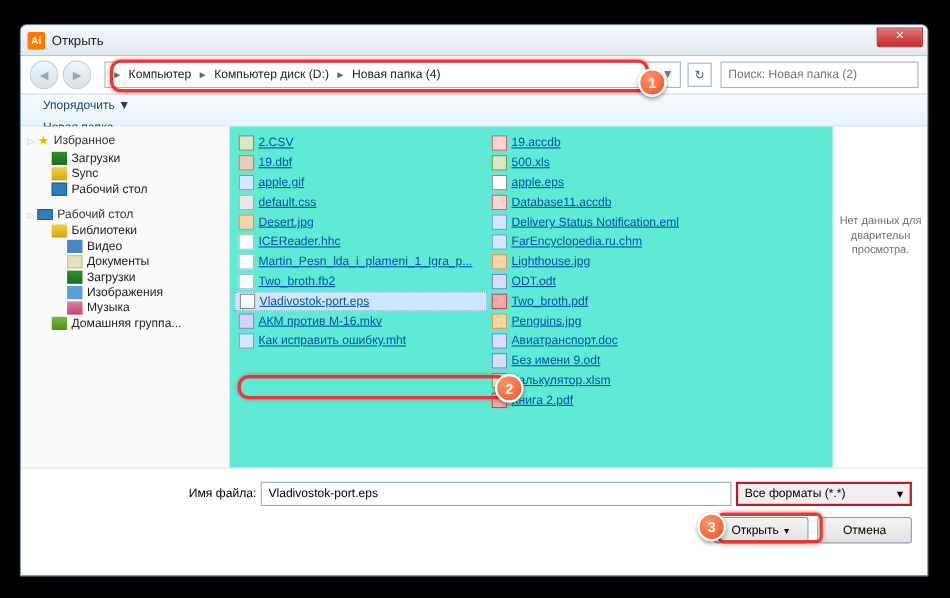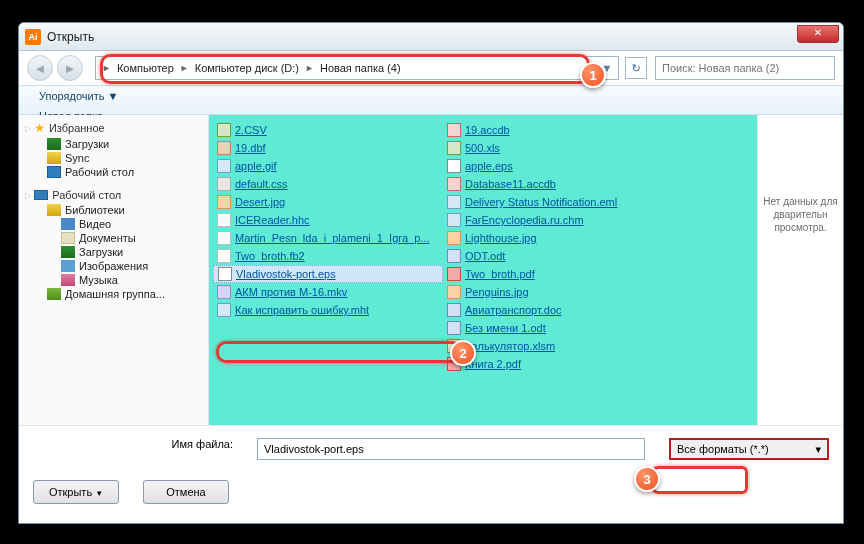--- a/index.html
+++ b/index.html
@@ -43,25 +43,25 @@
 .i-mus { background: linear-gradient(#e07da1,#c3467a); }
 .i-home { background: linear-gradient(#7db83d,#4f8f1c); }
 .files { flex: 1; background: #5eead4; display: flex; padding: 6px 4px; }
 .file-col { width: 230px; }
 .file-item { display: flex; align-items: center; height: 18px; padding: 0 4px; }
 .file-item.selected { background: #cfe6fb; border: 1px dotted #6fa8d8; color: #1a1a1a; }
 .file-item .fico { width: 14px; height: 14px; margin-right: 4px; background: #d8e6c8; border: 1px solid #a9c783; display: inline-block; }
 .file-item a { color: #0054a6; text-decoration: underline; }
 .preview { width: 86px; border-left: 1px solid #e0e7ec; color: #6d6d6d; text-align: center; padding-top: 80px; font-size: 10px; line-height: 1.3; }
 .bottom { padding: 12px 14px; border-top: 1px solid #e0e7ec; }
-.row-filename { display: flex; gap: 24px; margin-bottom: 20px; }
+.row-filename { display: flex; align-items: center; gap: 4px; margin-bottom: 10px; }
 .lbl-filename { width: 200px; text-align: right; }
 .filename-input { flex: 1; height: 22px; border: 1px solid #97acc0; padding: 0 6px; background: #fff; }
 .filetype { width: 160px; height: 22px; border: 2px solid #b91c1c; background: #efefef; padding: 0 6px; display: flex; align-items: center; justify-content: space-between; }
-.row-buttons { display: flex; justify-content: flex-start; gap: 24px; }
+.row-buttons { display: flex; justify-content: flex-end; gap: 8px; }
 .btn { width: 86px; height: 24px; border: 1px solid #8a9aad; background: linear-gradient(#f5f5f5,#e1e1e1); border-radius: 3px; text-align: center; line-height: 22px; }
 .btn.primary { position: relative; }
 .callout { position: absolute; border: 3px solid #e53935; border-radius: 10px; pointer-events: none; box-shadow: 0 0 4px rgba(229,57,53,.6); }
 .callout.c1 { left: 100px; top: 54px; width: 490px; height: 30px; }
 .callout.c2 { left: 216px; top: 341px; width: 246px; height: 22px; }
 .callout.c3 { left: 652px; top: 466px; width: 96px; height: 28px; border-radius: 6px; }
 .badge { position: absolute; width: 26px; height: 26px; border-radius: 50%; background: radial-gradient(circle at 35% 30%, #ff9468, #ef5123); border: 2px solid #fff; color: #fff; font-weight: bold; font-size: 13px; display: flex; align-items: center; justify-content: center; box-shadow: 0 2px 4px rgba(0,0,0,.4); }
 .badge.b1 { left: 580px; top: 62px; }
 .badge.b2 { left: 450px; top: 340px; }
 .badge.b3 { left: 634px; top: 466px; }
@@ -266,21 +266,21 @@
           <div class="file-item">
             <span class="fico jpg"></span>
             <a>Penguins.jpg</a>
           </div>
           <div class="file-item">
             <span class="fico doc"></span>
             <a>Авиатранспорт.doc</a>
           </div>
           <div class="file-item">
             <span class="fico odt"></span>
-            <a>Без имени 1.odt</a>
+            <a>Без имени 9.odt</a>
           </div>
           <div class="file-item">
             <span class="fico csv"></span>
             <a>Калькулятор.xlsm</a>
           </div>
           <div class="file-item">
             <span class="fico pdf"></span>
             <a>Книга 2.pdf</a>
           </div>
         </div>

